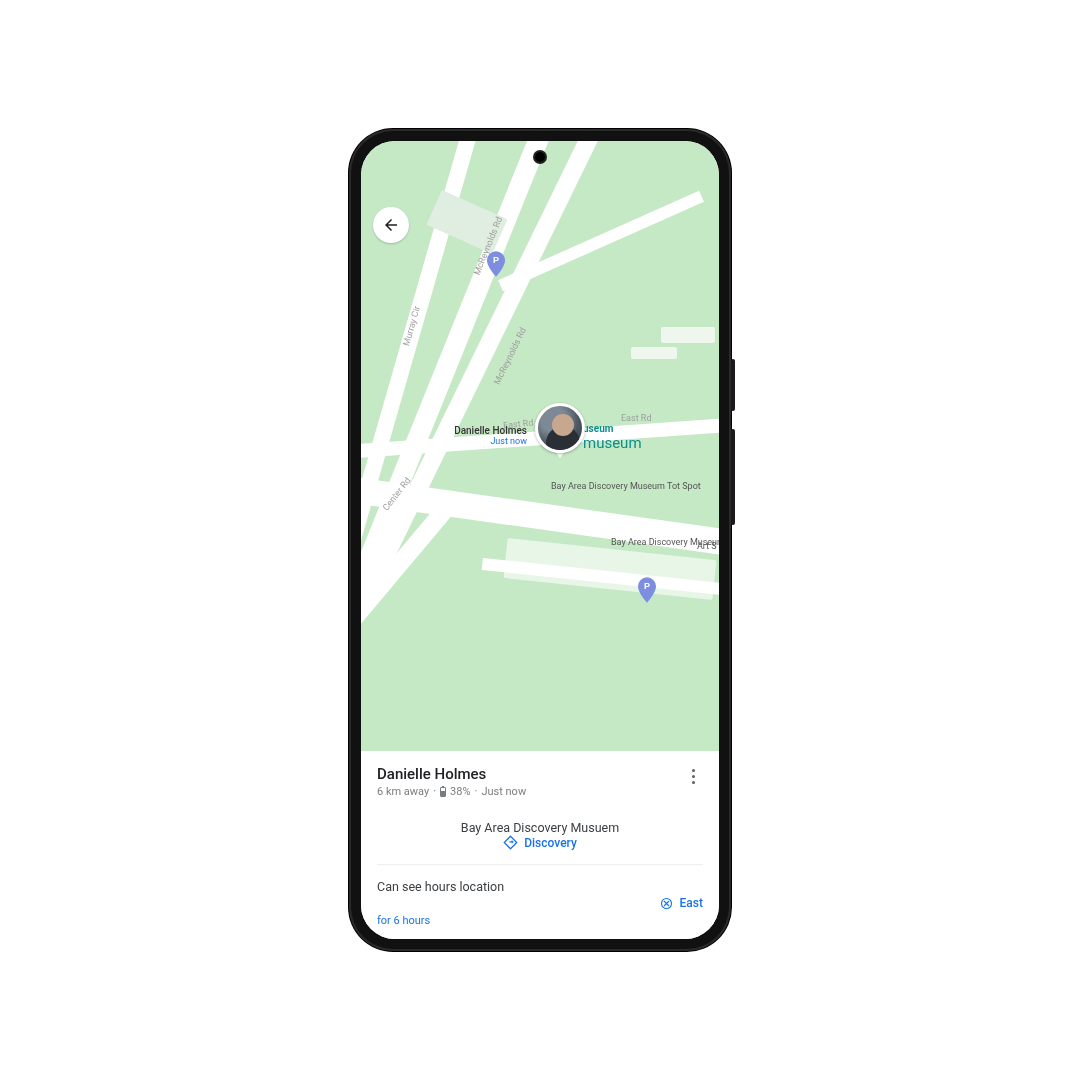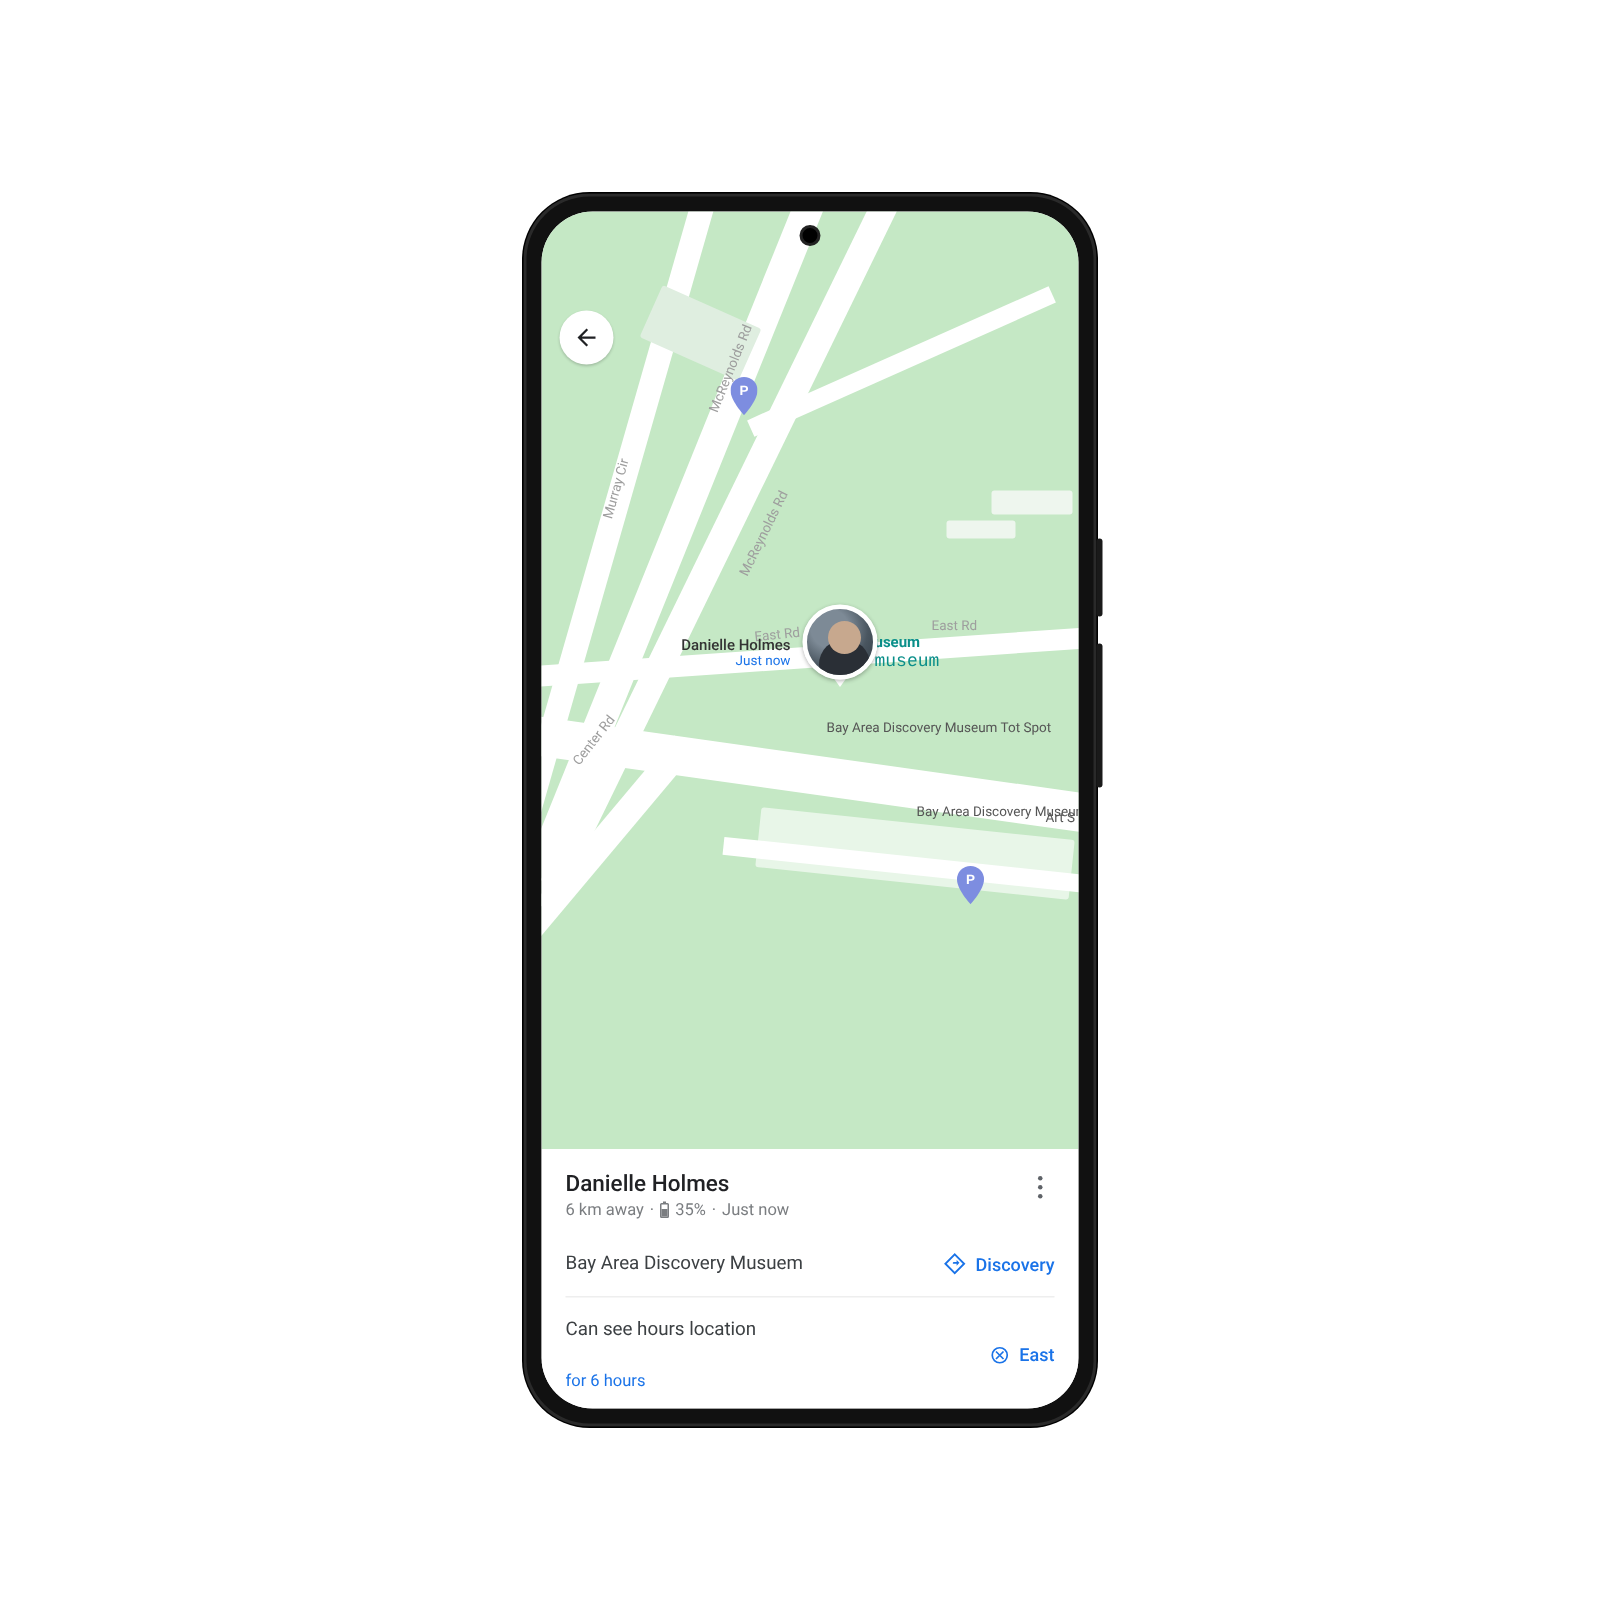--- a/index.html
+++ b/index.html
@@ -143,21 +143,21 @@
       </div>
       <div class="pin pin2">
         <svg viewBox="0 0 24 34">
             <path fill="#7d8de0" d="M12 0a12 12 0 0 0-12 12c0 9 12 22 12 22s12-13 12-22A12 12 0 0 0 12 0z"></path>
             <text x="12" y="16" text-anchor="middle" fill="#fff" font-size="12" font-family="Arial" font-weight="bold">P</text>
           </svg>
       </div>
 
       <div class="poi-label" style="left:222px;top:282px;text-align:left;">
         <span class="poi-link">useum</span><br>
-        <span class="poi-link" style="font-weight:400;font-size:12px;font-family:Liberation Mono, monospace;">museum</span>
+        <span class="poi-link" style="font-weight:400;font-size:15px;">museum</span>
       </div>
       <div class="poi-label" style="left:190px;top:340px;">Bay Area Discovery
 Museum Tot Spot</div>
       <div class="poi-label" style="left:250px;top:396px;">Bay Area Discovery
 Museum Bay Hall</div>
       <div class="poi-label" style="left:336px;top:364px;margin-top:36px;">Art S</div>
 
       <div class="back-btn">
         <svg width="18" height="18" viewBox="0 0 24 24">
             <path fill="#202124" d="M20 11H7.8l5.6-5.6L12 4l-8 8 8 8 1.4-1.4L7.8 13H20z"></path>
@@ -175,33 +175,33 @@
     </div>
 
     <div class="sheet">
       <div class="sheet-header">
         <div>
           <div class="person-name">Danielle Holmes</div>
           <div class="person-sub">
             <span>6 km away</span>
             <span>·</span>
             <span class="batt"></span>
-            <span>35%</span>
+            <span>38%</span>
             <span>·</span>
             <span>Just now</span>
           </div>
         </div>
         <div class="more">
             <span></span>
             <span></span>
             <span></span>
           </div>
       </div>
 
-      <div class="row" style="margin-top:8px;">
+      <div class="row" style="margin-top:8px;flex-direction:column;">
         <div class="left">
             <div class="title">Bay Area Discovery Musuem</div>
           </div>
         <div class="action">
           <svg viewBox="0 0 24 24">
               <path fill="none" stroke="#1a73e8" stroke-width="2" d="M12 2l10 10-10 10L2 12z"></path>
               <path fill="#1a73e8" d="M10 9v3h4v2l3-3-3-3v2h-3a1 1 0 0 0-1 1z"></path>
             </svg>
           <span>Discovery</span>
         </div>

